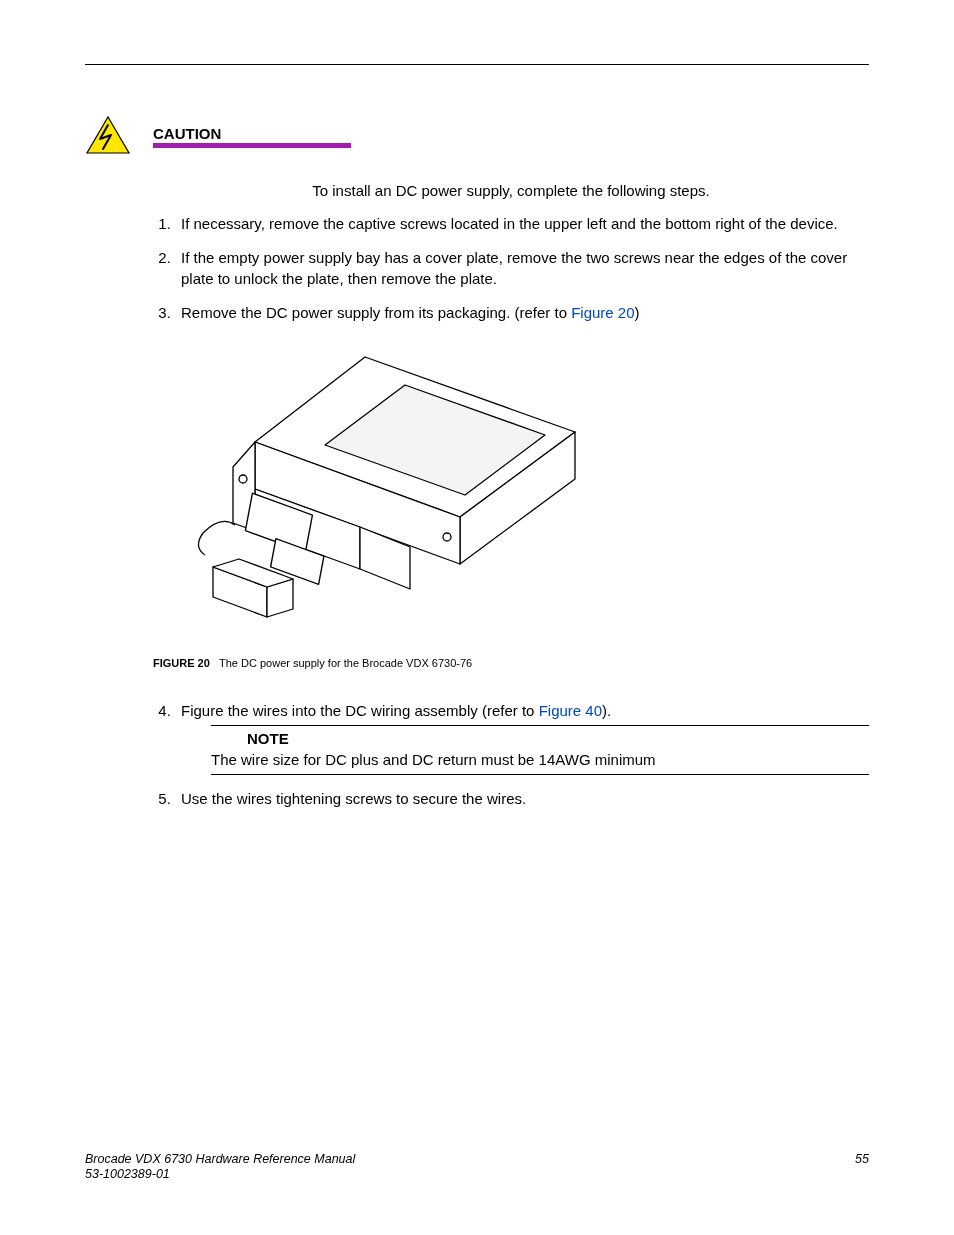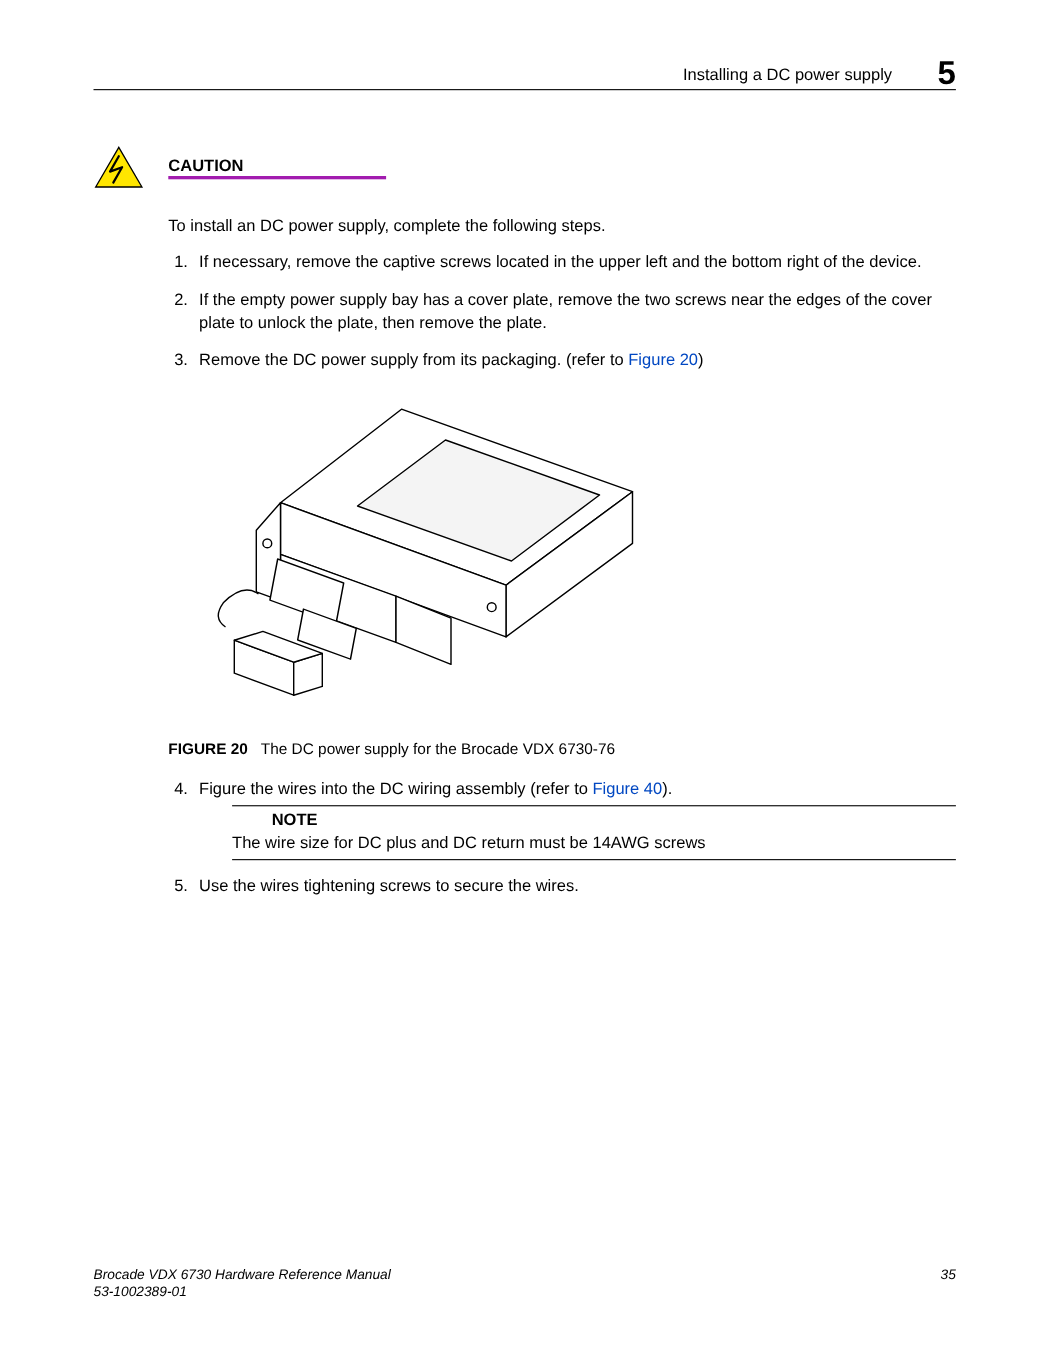--- a/index.html
+++ b/index.html
@@ -50,33 +50,34 @@
     position: absolute;
     left: 0;
     top: -10px;
     width: 46px;
     height: 40px;
   }
   .caution-label {
     font-weight: bold;
     font-size: 15px;
     display: inline-block;
-    border-bottom: 3px solid #a21caf;
+    border-bottom: 5px solid #a21caf;
     padding-right: 130px;
     padding-bottom: 1px;
     margin-bottom: 4px;
   }
   .caution-text {
     font-weight: bold;
   }
   .link { color: #0047c2; }
 
   .intro {
     margin-top: 30px;
     margin-left: 68px;
+    text-align: center;
   }
   ol.steps {
     margin: 14px 0 0 68px;
     padding-left: 22px;
   }
   ol.steps > li {
     padding-left: 6px;
     margin-bottom: 14px;
     line-height: 1.35;
   }
@@ -84,22 +85,22 @@
   .figure-wrap {
     margin: 10px 0 20px 90px;
     width: 420px;
     height: 300px;
     position: relative;
   }
 
   .figure-caption {
     margin-left: 68px;
     margin-top: 10px;
-    margin-bottom: 20px;
-    font-size: 14px;
+    margin-bottom: 32px;
+    font-size: 11px;
   }
   .figure-caption .label { font-weight: bold; }
 
   .note-block {
     margin: 2px 0 10px 30px;
   }
   .note-rule {
     border: none;
     border-top: 1px solid #000;
     margin: 4px 0 3px 0;
@@ -118,24 +119,20 @@
   .footer .pagenum {
     float: right;
     font-style: italic;
   }
 </style>
 </head>
 <body>
 
 <div class="page">
 
-  <div class="running-header">
-    <span>Installing a DC power supply</span>
-    <span class="chapter-number">5</span>
-  </div>
   <hr class="header-rule">
 
   <div class="caution-block">
     <svg class="warning-icon" viewBox="0 0 46 40">
       <polygon points="23,2 44,38 2,38" fill="#ffe600" stroke="#000" stroke-width="1.2"></polygon>
       <polyline points="23,10 15,24 26,20 18,34" fill="none" stroke="#000" stroke-width="2" stroke-linejoin="round" stroke-linecap="round"></polyline>
     </svg>
     <div>
       <span class="caution-label">CAUTION</span>
     </div>
@@ -187,26 +184,26 @@
   </div>
 
   <ol class="steps" start="4">
     <li>
       <span>Figure the wires into the DC wiring assembly (refer to </span><span class="link">Figure 40</span><span>).</span>
 
       
       <div class="note-block">
         <hr class="note-rule">
         <div class="note-label">NOTE</div>
-        <div>The wire size for DC plus and DC return must be 14AWG screws</div>
+        <div>The wire size for DC plus and DC return must be 14AWG minimum</div>
         <hr class="note-rule">
       </div>
     </li>
     <li>Use the wires tightening screws to secure the wires.</li>
   </ol>
 
   <div class="footer">
-    <span class="pagenum">35</span>
+    <span class="pagenum">55</span>
     <span>Brocade VDX 6730 Hardware Reference Manual</span><br>
     <span>53-1002389-01</span>
   </div>
 
 </div>
 
 </body></html>

